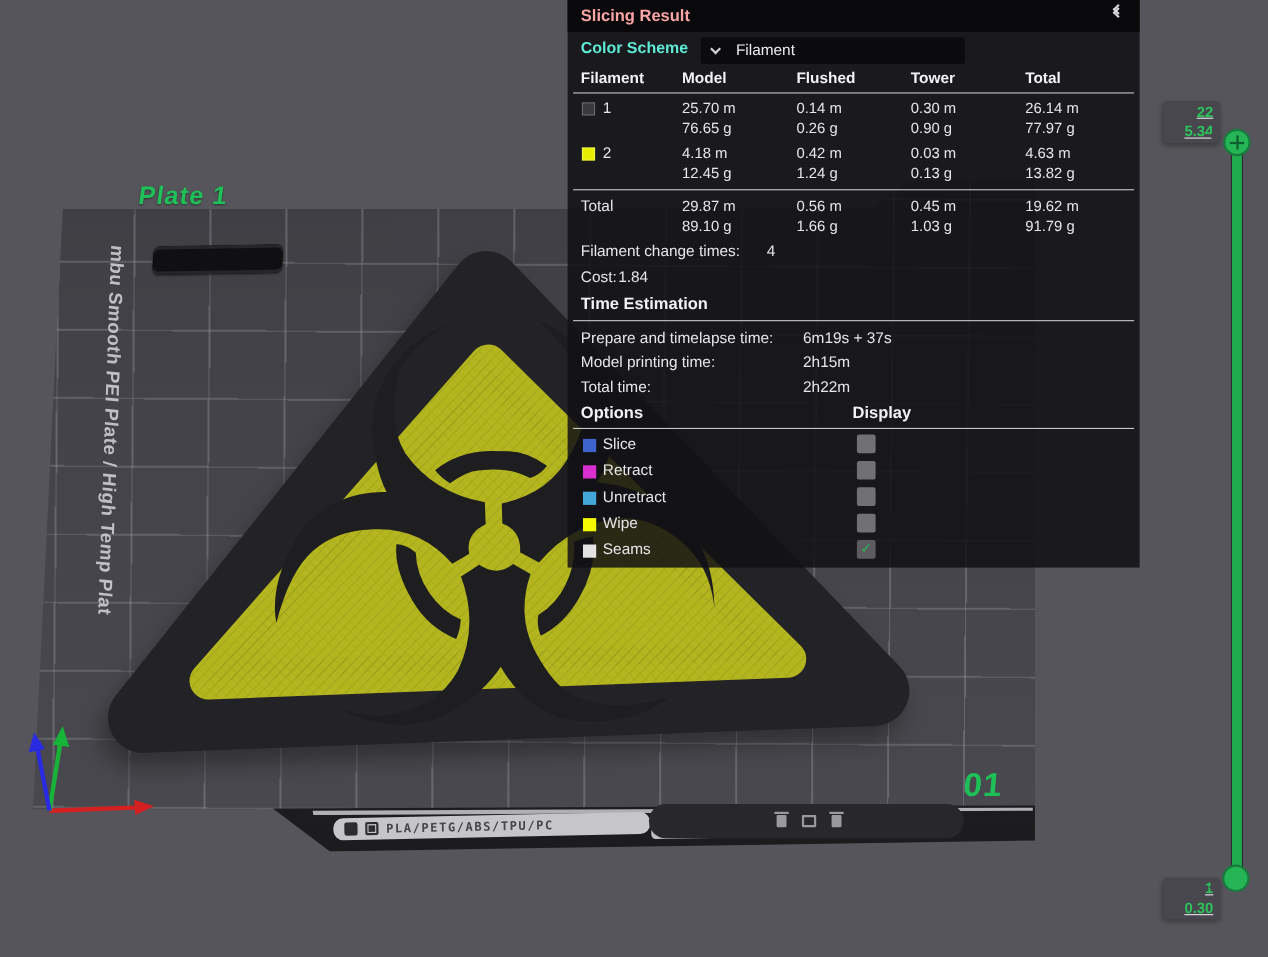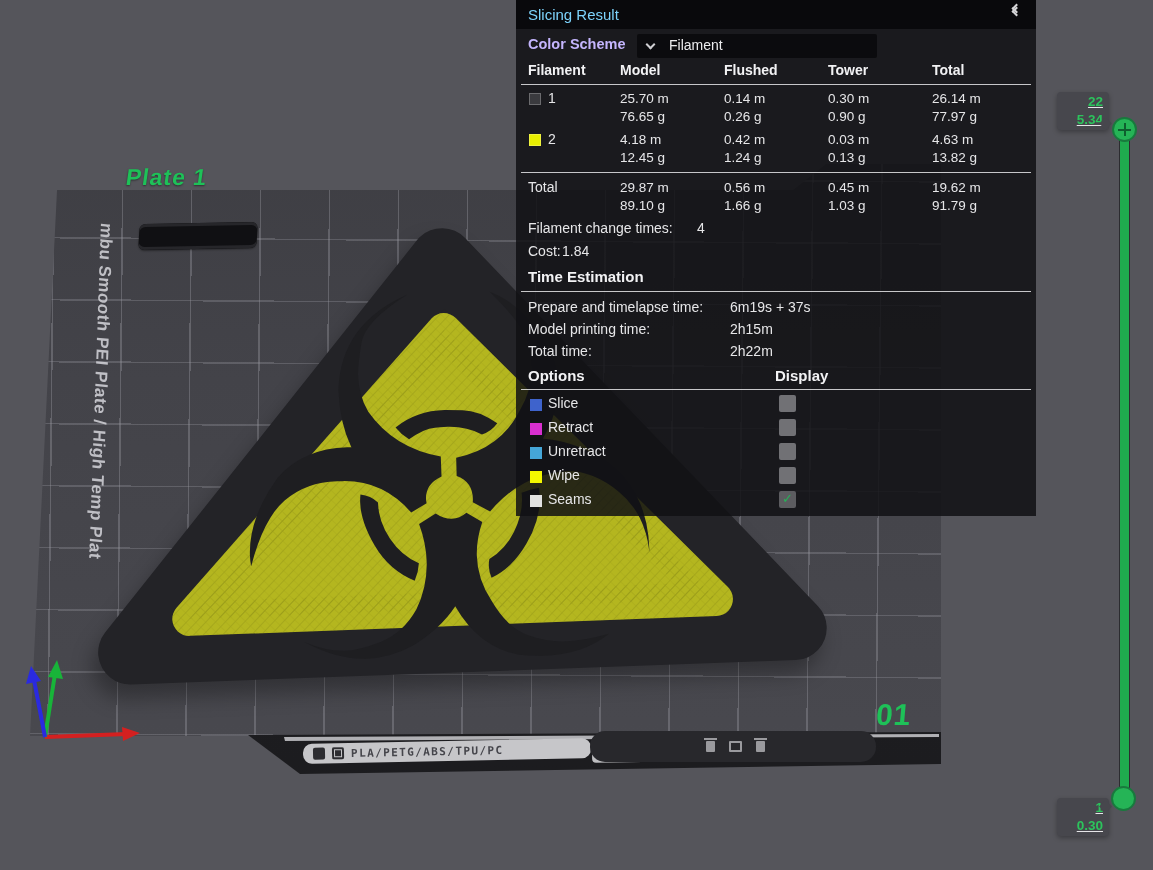--- a/index.html
+++ b/index.html
@@ -62,25 +62,25 @@
   #notif-close{left:389px;top:13px;font-size:30px;line-height:30px;color:#b9b9bd;cursor:pointer;font-weight:300;}
   #notif-divider{left:17px;top:68px;width:416px;height:1px;background:rgba(240,240,240,.45);}
   #daily-tips{left:17px;top:89px;font-size:15px;font-weight:bold;color:#efeff1;}
   .chev{display:inline-block;width:7px;height:7px;border-left:2px solid #cfcfd3;border-bottom:2px solid #cfcfd3;}
   #tips-chevrons{left:86px;top:92px;}
   #tips-chevrons .chev{transform:rotate(-45deg);display:block;margin-top:-4px;}
 
   
   #panel{left:516px;top:0;width:520px;height:516px;background:rgba(16,16,20,.85);z-index:6;font-size:14px;}
   #panel-header{left:0;top:0;width:520px;height:29px;background:rgba(8,8,11,.92);}
-  #panel-title{left:12px;top:6px;font-size:15px;font-weight:normal;color:#7dd3fc;}
+  #panel-title{left:12px;top:6px;font-size:15px;font-weight:bold;color:#fca5a5;}
   #collapse-ico{left:497px;top:5px;}
   #collapse-ico .chev{transform:rotate(45deg);border-color:#d5d5d8;display:block;margin-bottom:-4px;}
   .hr{left:5px;width:510px;height:1px;background:rgba(238,238,240,.82);}
-  #cs-label{left:12px;top:36px;font-weight:bold;font-size:14.5px;color:#c4b5fd;}
+  #cs-label{left:12px;top:36px;font-weight:bold;font-size:14.5px;color:#5eead4;}
   #cs-dropdown{left:121px;top:34px;width:240px;height:24px;background:#0b0b0e;border-radius:2px;cursor:pointer;}
   #cs-dropdown .chev{position:absolute;left:10px;top:7px;transform:rotate(-45deg);}
   #cs-value{position:absolute;left:32px;top:3px;font-size:14px;color:#ececee;}
   .th{top:62px;font-weight:bold;font-size:14px;color:#f2f2f4;}
   .c0{left:12px;} .c1{left:104px;} .c2{left:208px;} .c3{left:312px;} .c4{left:416px;}
   .cell div{line-height:18px;font-size:13.5px;}
   .swatch{width:12px;height:12px;border:1px solid rgba(255,255,255,.25);}
   .opt-swatch{width:12px;height:12px;}
   .checkbox{width:17px;height:17px;background:#717175;border-radius:2px;text-align:center;
     line-height:16px;font-size:13px;font-weight:bold;color:#27b257;cursor:pointer;}

